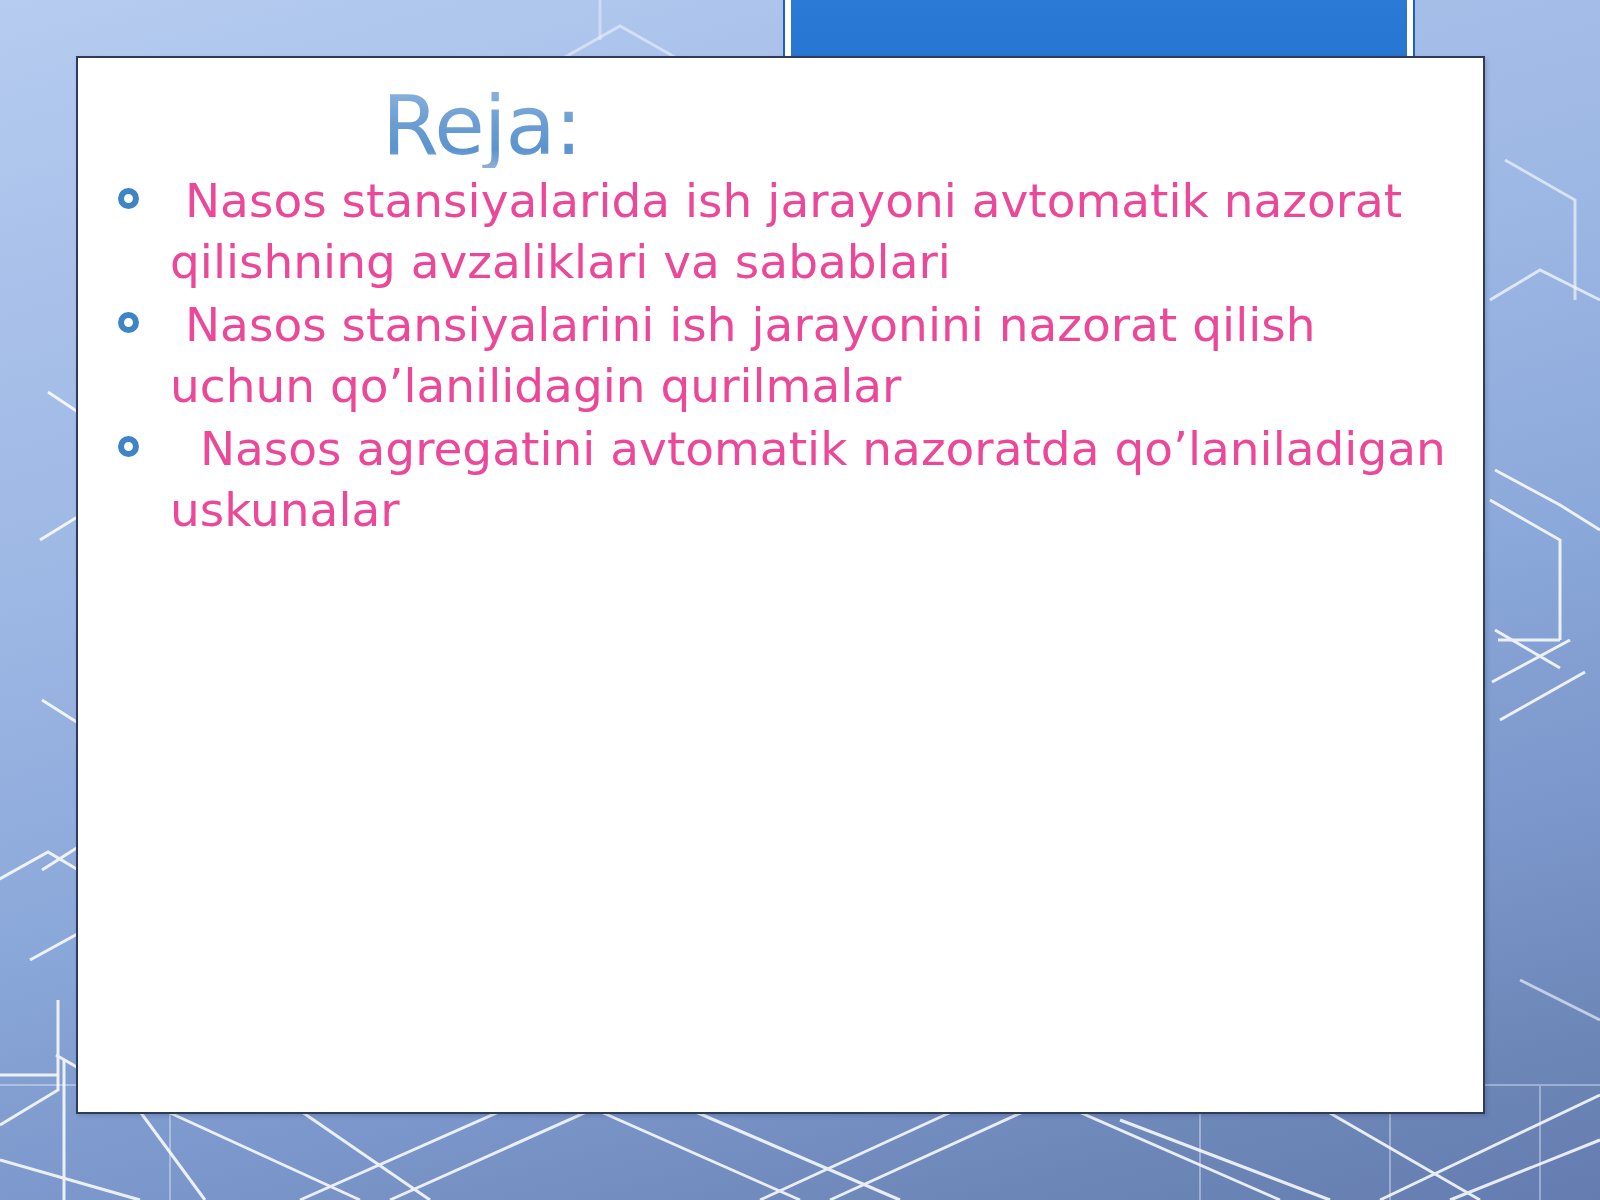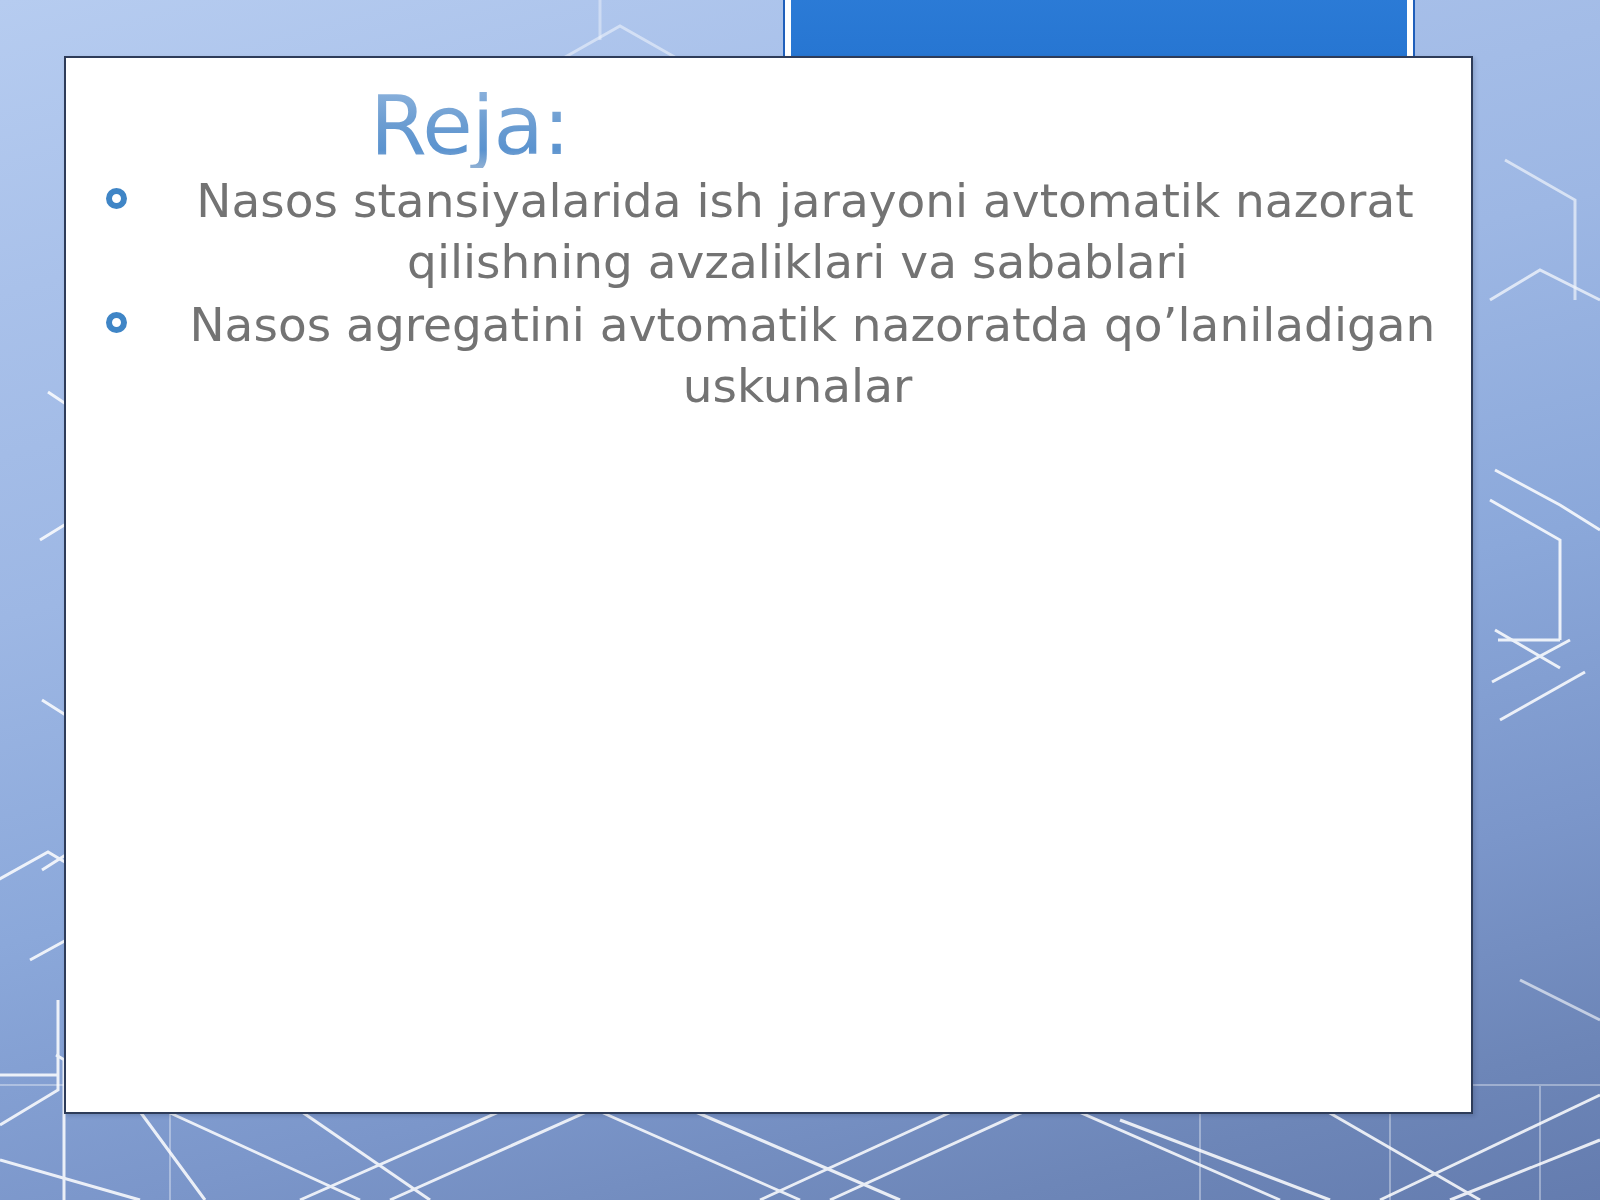--- a/index.html
+++ b/index.html
@@ -50,21 +50,21 @@
   }
   #accent-block-fill {
     width: 100%;
     height: 100%;
     background: linear-gradient(180deg, #2d7dd8 0%, #2776d2 60%, #2369c6 100%);
   }
 
   
   #content-panel {
     position: absolute;
-    left: 64px;
+    left: 76px;
     top: 56px;
     width: 1409px;
     height: 1058px;
     background: #ffffff;
     border: 2px solid #2e3c59;
     box-sizing: border-box;
     z-index: 4;
     box-shadow: 2px 2px 4px rgba(30,40,70,0.18);
   }
 
@@ -89,25 +89,24 @@
     color: transparent;
     -webkit-text-fill-color: transparent;
     font-family: "DejaVu Sans", sans-serif;
   }
 
   
   #bullets {
     list-style: none;
     margin: 0;
     padding: 0;
-    color: #737373;
+    color: #ec4899;
     font-size: 47px;
     line-height: 1.30;
     font-family: "DejaVu Sans", sans-serif;
-    text-align: center;
   }
 
   #bullets li {
     position: relative;
     padding-left: 58px;
     margin-bottom: 2px;
   }
 
   .bullet-marker {
     position: absolute;
@@ -197,20 +196,24 @@
 
       <h1 id="title">Reja:</h1>
 
       <ul id="bullets">
 
         <li>
           <span class="bullet-marker"></span>
           <span class="indent-lead"> </span><span class="bullet-text">Nasos stansiyalarida ish jarayoni avtomatik nazorat qilishning avzaliklari va sabablari</span>
         </li>
 
+        <li>
+          <span class="bullet-marker"></span>
+          <span class="indent-lead"> </span><span class="bullet-text">Nasos stansiyalarini ish jarayonini nazorat qilish uchun qo’lanilidagin qurilmalar</span>
+        </li>
 
         <li>
           <span class="bullet-marker"></span>
           <span class="indent-lead">  </span><span class="bullet-text">Nasos agregatini avtomatik nazoratda qo’laniladigan uskunalar</span>
         </li>
 
 
 
       </ul>
     </div>

